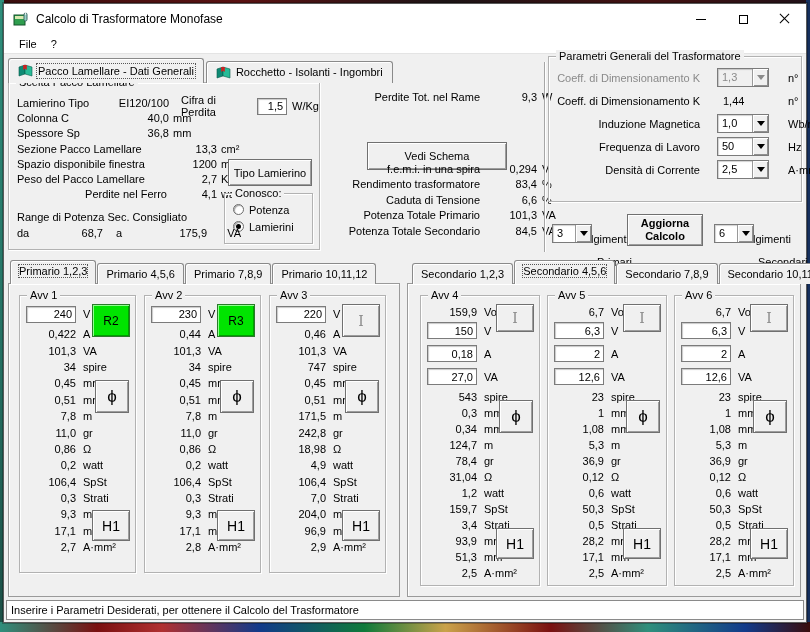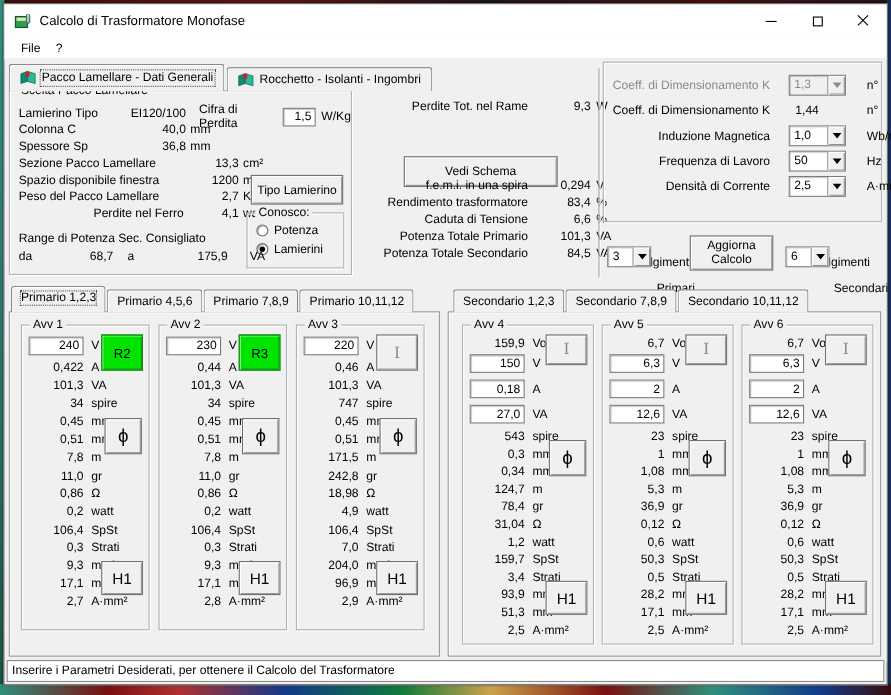--- a/index.html
+++ b/index.html
@@ -91,21 +91,21 @@
   .prow .combo{width:52px;}
   .kval{padding-left:6px;}
 
   
   .avvlbl{position:absolute;white-space:nowrap;margin-top:28px;}
   #avv-lbl1{left:546px;top:151px;} #avv-lbl2{left:708px;top:151px;}
   #avv-combo1{position:absolute;left:546px;top:170px;width:40px;}
   #avv-combo2{position:absolute;left:708px;top:170px;width:40px;}
   #avv-suf1{position:absolute;left:591px;top:174px;}
   #avv-suf2{position:absolute;left:752px;top:174px;}
-  #aggiorna{position:absolute;left:621px;top:160px;width:76px;height:32px;flex-direction:column;line-height:13px;}
+  #aggiorna{position:absolute;left:621px;top:160px;width:76px;height:32px;flex-direction:column;line-height:13px;font-weight:bold;}
 
   
   #prim-tabs{left:4px;top:206px;height:24px;z-index:2;}
   #sec-tabs{left:406px;top:206px;height:24px;z-index:2;}
   .stab{padding:4px 8px 3px;border:1px solid #8a8a8a;border-bottom:none;border-radius:3px 3px 0 0;background:#f0f0f0;box-shadow:inset 1px 1px 0 #fff;margin-right:1px;height:21px;white-space:nowrap;}
   .stab.active{height:24px;position:relative;z-index:3;}
   .stab.active.focus span{outline:1px dotted #555;margin-top:44px;}
 
   
   .panel{position:absolute;top:229px;height:314px;background:#f0f0f0;border:1px solid #9a9a9a;box-shadow:inset 1px 1px 0 #fff;}
@@ -295,20 +295,21 @@
         <div class="mrow">
           <span class="mlbl">Potenza Totale Secondario</span>
           <span class="mval">84,5</span>
           <span>VA</span>
         </div>
       </div>
 
     <div class="vsep"></div>
 
     <div class="frame" id="parametri">
+      <span class="legend">Parametri Generali del Trasformatore</span>
       <div id="param-rows">
         <div class="prow dis">
           <span class="plbl">Coeff. di Dimensionamento K</span>
           <span class="combo dis">
               <span class="cval">1,3</span>
               <span class="cbtn">
                 <span class="arr"></span>
               </span>
             </span>
           <span>n°</span>
@@ -375,20 +376,21 @@
     <span class="avvlbl" id="avv-suf2">Secondari</span>
 
     <div class="tabstrip" id="prim-tabs">
         <div class="stab active focus"><span>Primario 1,2,3</span></div>
         <div class="stab"><span>Primario 4,5,6</span></div>
         <div class="stab"><span>Primario 7,8,9</span></div>
         <div class="stab"><span>Primario 10,11,12</span></div>
       </div>
     <div class="tabstrip" id="sec-tabs">
         <div class="stab"><span>Secondario 1,2,3</span></div>
+        <div class="stab active focus"><span>Secondario 4,5,6</span></div>
         <div class="stab"><span>Secondario 7,8,9</span></div>
         <div class="stab"><span>Secondario 10,11,12</span></div>
       </div>
 
     <div class="panel" id="panel-prim">
         <div class="avv" style="left:10px">
           <span class="legend">Avv 1</span>
           <div class="inprow">
             <span class="tbox">240</span>
             <span class="wunit">V</span>

